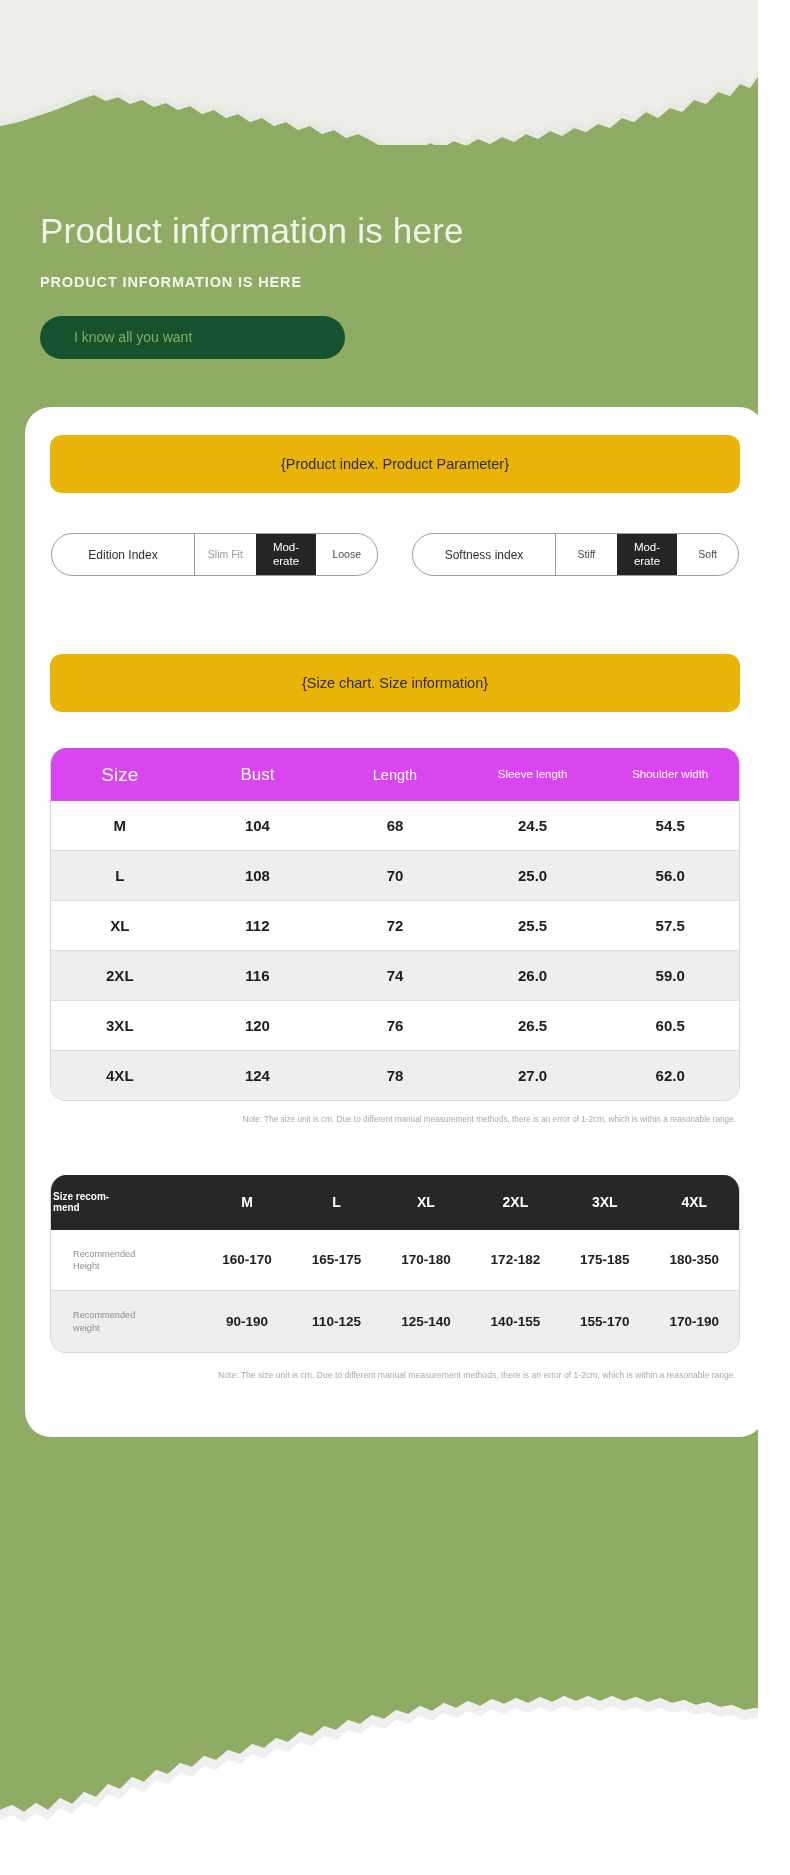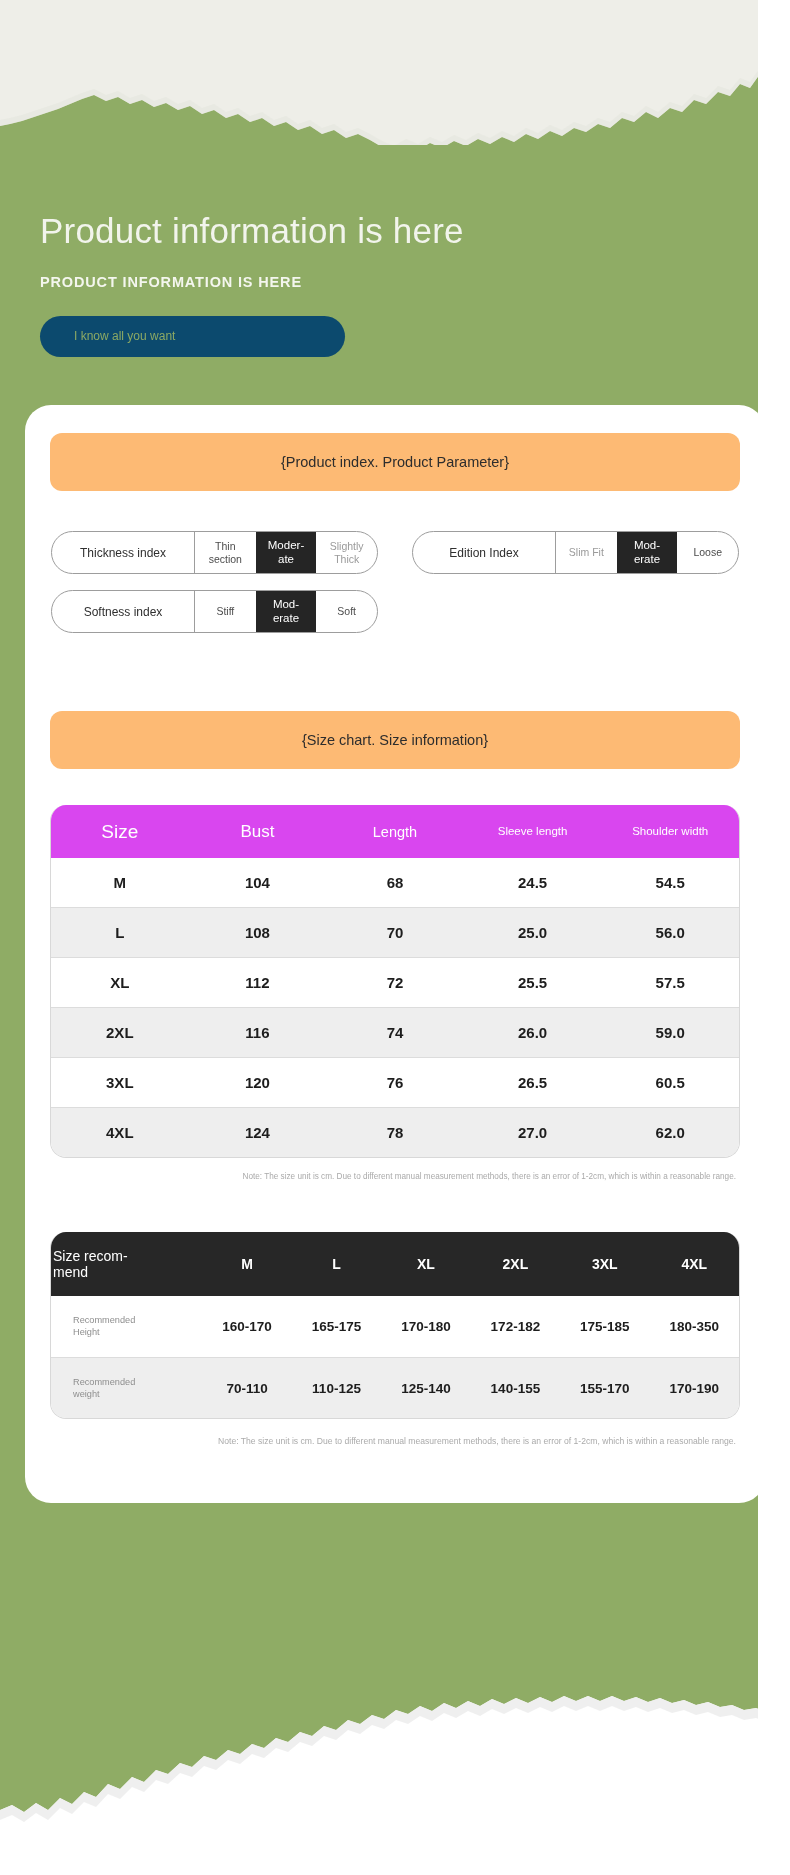--- a/index.html
+++ b/index.html
@@ -51,45 +51,45 @@
   .hero-sub {
     margin-top: 22px;
     font-size: 14.5px;
     font-weight: bold;
     color: #f4f6ee;
     letter-spacing: 0.85px;
   }
   .hero-pill {
     display: inline-block;
     margin-top: 26px;
-    background: #0c4a6e;
+    background: #14532d;
     color: #8ca964;
     border: none;
     border-radius: 26px;
     padding: 14px 34px 15px 34px;
-    font-size: 12px;
+    font-size: 14px;
     font-family: "Liberation Sans", sans-serif;
     line-height: 1;
     min-width: 305px;
     text-align: left;
   }
 
   
   .card {
     position: relative;
     z-index: 4;
     margin: 48px 25px 0 25px;
     width: 740px;
     background: #ffffff;
     border-radius: 26px;
     padding: 28px 25px 55px 25px;
   }
 
   .section-banner {
-    background: #fdba74;
+    background: #eab308;
     border-radius: 12px;
     height: 58px;
     display: flex;
     align-items: center;
     justify-content: center;
     font-size: 14.5px;
     color: #2d2d2d;
     margin: 0 0 0 0;
   }
 
@@ -205,22 +205,22 @@
     table-layout: fixed;
   }
   table.rec-table thead tr { background: #272727; }
   table.rec-table thead th {
     color: #ffffff;
     padding: 16px 2px;
     vertical-align: middle;
     line-height: 1.15;
   }
   th.rec-corner {
-    font-size: 14px;
-    font-weight: 400;
+    font-size: 10px;
+    font-weight: 700;
     color: #d8d8d8;
     text-align: left;
     padding-left: 22px;
     width: 22%;
   }
   th.rec-sz { font-size: 14px; font-weight: bold; }
 
   table.rec-table tbody td {
     text-align: center;
     font-size: 13.5px;
@@ -256,32 +256,20 @@
     <div class="hero-sub">PRODUCT INFORMATION IS HERE</div>
     <button class="hero-pill">I know all you want</button>
   </div>
 
   <div class="card">
 
     <div class="section-banner">{Product index. Product Parameter}</div>
 
     <div class="index-grid">
 
-      <div class="idx">
-        <div class="idx-label">Thickness index</div>
-        <div class="idx-opt dim-strong">
-            <span>Thin<br>section</span>
-          </div>
-        <div class="idx-opt active">
-            <span>Moder-<br>ate</span>
-          </div>
-        <div class="idx-opt">
-            <span>Slightly<br>Thick</span>
-          </div>
-      </div>
 
       <div class="idx">
         <div class="idx-label">Edition Index</div>
         <div class="idx-opt">
             <span>Slim Fit</span>
           </div>
         <div class="idx-opt active">
             <span>Mod-<br>erate</span>
           </div>
         <div class="idx-opt dim-strong">
@@ -385,21 +373,21 @@
             <td class="rec-rowhead"><span>Recommended<br>Height</span></td>
             <td>160-170</td>
             <td>165-175</td>
             <td>170-180</td>
             <td>172-182</td>
             <td>175-185</td>
             <td>180-350</td>
           </tr>
           <tr>
             <td class="rec-rowhead"><span>Recommended<br>weight</span></td>
-            <td>70-110</td>
+            <td>90-190</td>
             <td>110-125</td>
             <td>125-140</td>
             <td>140-155</td>
             <td>155-170</td>
             <td>170-190</td>
           </tr>
         </tbody>
       </table>
     </div>
 

